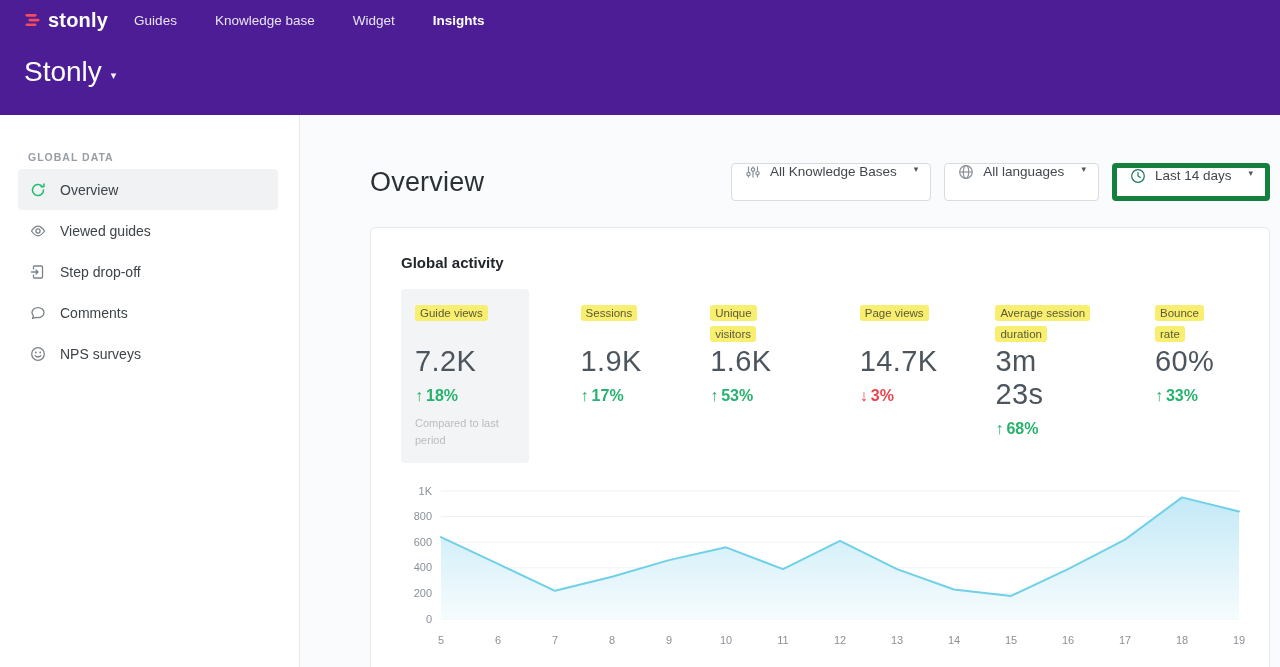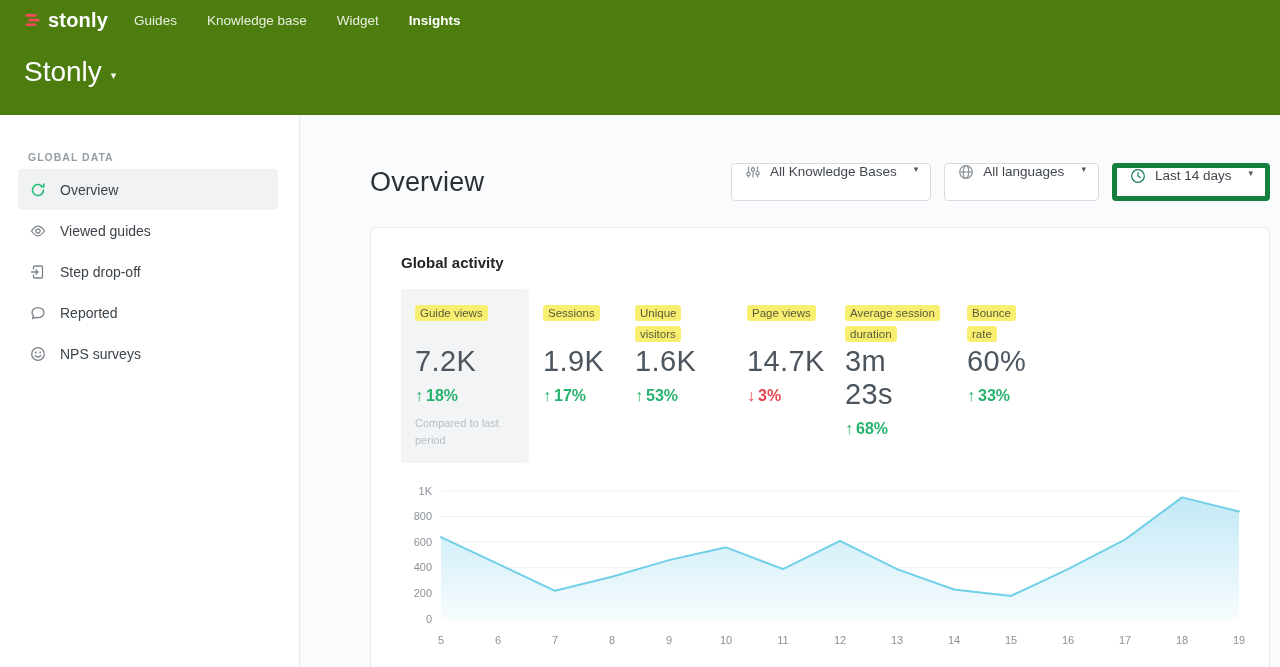--- a/index.html
+++ b/index.html
@@ -1,24 +1,24 @@
 <!DOCTYPE html>
 <html><head>
 <meta charset="utf-8">
 <style>
   *{box-sizing:border-box;margin:0;padding:0}
   html,body{width:1280px;height:667px;overflow:hidden}
   body{font-family:"Liberation Sans",sans-serif;background:#fafbfc;position:relative}
 
   
-  .header{background:#4d7c0f;height:115px;padding:9px 20px 0 24px}
+  .header{background:#4c1d95;height:115px;padding:9px 20px 0 24px}
   .topnav{display:flex;align-items:center}
   .logo{display:flex;align-items:center;gap:7px;margin-right:26px;cursor:pointer}
   .logo-text{color:#fff;font-size:20px;font-weight:700;letter-spacing:.2px}
-  .nav-items{display:flex;gap:30px;align-items:center}
+  .nav-items{display:flex;gap:38px;align-items:center}
   .nav-item{color:rgba(255,255,255,.88);font-size:13.5px;cursor:pointer;padding:4px 0}
   .nav-item.active{color:#fff;font-weight:700}
   .workspace{display:flex;align-items:center;gap:9px;margin-top:24px;color:#fff;cursor:pointer;width:fit-content}
   .workspace-title{font-size:28px;font-weight:500}
   .workspace-caret{font-size:11px;opacity:.95;margin-top:7px}
   .workspace-caret::before{content:"▾"}
 
   
   .sidebar{position:absolute;top:115px;left:0;width:300px;bottom:0;background:#fff;border-right:1px solid #e8eaec;padding:36px 20px 0 28px}
   .sidebar-section-label{font-size:10.5px;color:#969da5;letter-spacing:1px;font-weight:700;margin-bottom:6px}
@@ -32,21 +32,21 @@
   .page-title{font-size:27px;color:#2b3036;font-weight:400;letter-spacing:.2px}
   .filters{display:flex;gap:13px}
   .filter-btn{display:flex;align-items:flex-start;gap:9px;height:38px;padding:0 12px 0 13px;background:#fff;border:1px solid #d8dce0;border-radius:4px;font-size:13.5px;color:#41474d;cursor:pointer;white-space:nowrap}
   .filter-btn .caret{font-size:9px;color:#555;margin-left:8px}
   .filter-btn .caret::before{content:"▾"}
   .filter-btn.highlight{border:5px solid #15803d}
 
   
   .card{width:900px;margin-top:26px;background:#fff;border:1px solid #e7e9eb;border-radius:6px;padding:26px 30px}
   .card-title{font-size:15px;font-weight:700;color:#22262a}
-  .metrics{display:flex;align-items:flex-start;margin-top:18px}
+  .metrics{display:flex;justify-content:space-between;align-items:flex-start;margin-top:18px}
   .metric{padding:14px;border-radius:4px;cursor:pointer}
   .metric.selected{background:#f3f4f5;min-height:148px}
   .m0{width:128px}.m1{width:92px}.m2{width:112px}.m3{width:98px}.m4{width:122px}.m5{width:98px}
   .metric-label-box{height:42px}
   .metric-label{display:inline;background:#f8ee6f;color:#5d5a39;font-size:11.5px;font-weight:400;padding:2px 5px;border-radius:3px;line-height:1.7;-webkit-box-decoration-break:clone;box-decoration-break:clone}
   .metric-value{font-size:29px;color:#4c555d;font-weight:300;letter-spacing:.4px}
   .metric-change{font-size:16px;margin-top:9px;font-weight:700}
   .metric-change.up{color:#27b26e}
   .metric-change.down{color:#e8454e}
   .metric-change .arrow{margin-right:3px;font-weight:400}
@@ -107,21 +107,21 @@
       <path d="M1.5 8h6.5M6 6l2 2-2 2" fill="none" stroke="#7b828a" stroke-width="1.3" stroke-linecap="round" stroke-linejoin="round"></path>
     </svg>
     <span>Step drop-off</span>
   </div>
 
 
   <div class="sidebar-item">
     <svg class="sicon" viewBox="0 0 16 16">
       <path d="M14 7.6c0 2.8-2.7 5-6 5-.7 0-1.4-.1-2-.3l-3.5 1.2 1-2.6C2.6 10 2 8.9 2 7.6c0-2.8 2.7-5 6-5s6 2.2 6 5z" fill="none" stroke="#7b828a" stroke-width="1.3" stroke-linejoin="round"></path>
     </svg>
-    <span>Reported</span>
+    <span>Comments</span>
   </div>
 
   <div class="sidebar-item">
     <svg class="sicon" viewBox="0 0 16 16">
       <circle cx="8" cy="8" r="6.3" fill="none" stroke="#7b828a" stroke-width="1.3"></circle>
       <circle cx="5.8" cy="6.5" r=".9" fill="#7b828a"></circle>
       <circle cx="10.2" cy="6.5" r=".9" fill="#7b828a"></circle>
       <path d="M5.2 9.6c.7.9 1.7 1.4 2.8 1.4s2.1-.5 2.8-1.4" fill="none" stroke="#7b828a" stroke-width="1.3" stroke-linecap="round"></path>
     </svg>
     <span>NPS surveys</span>

